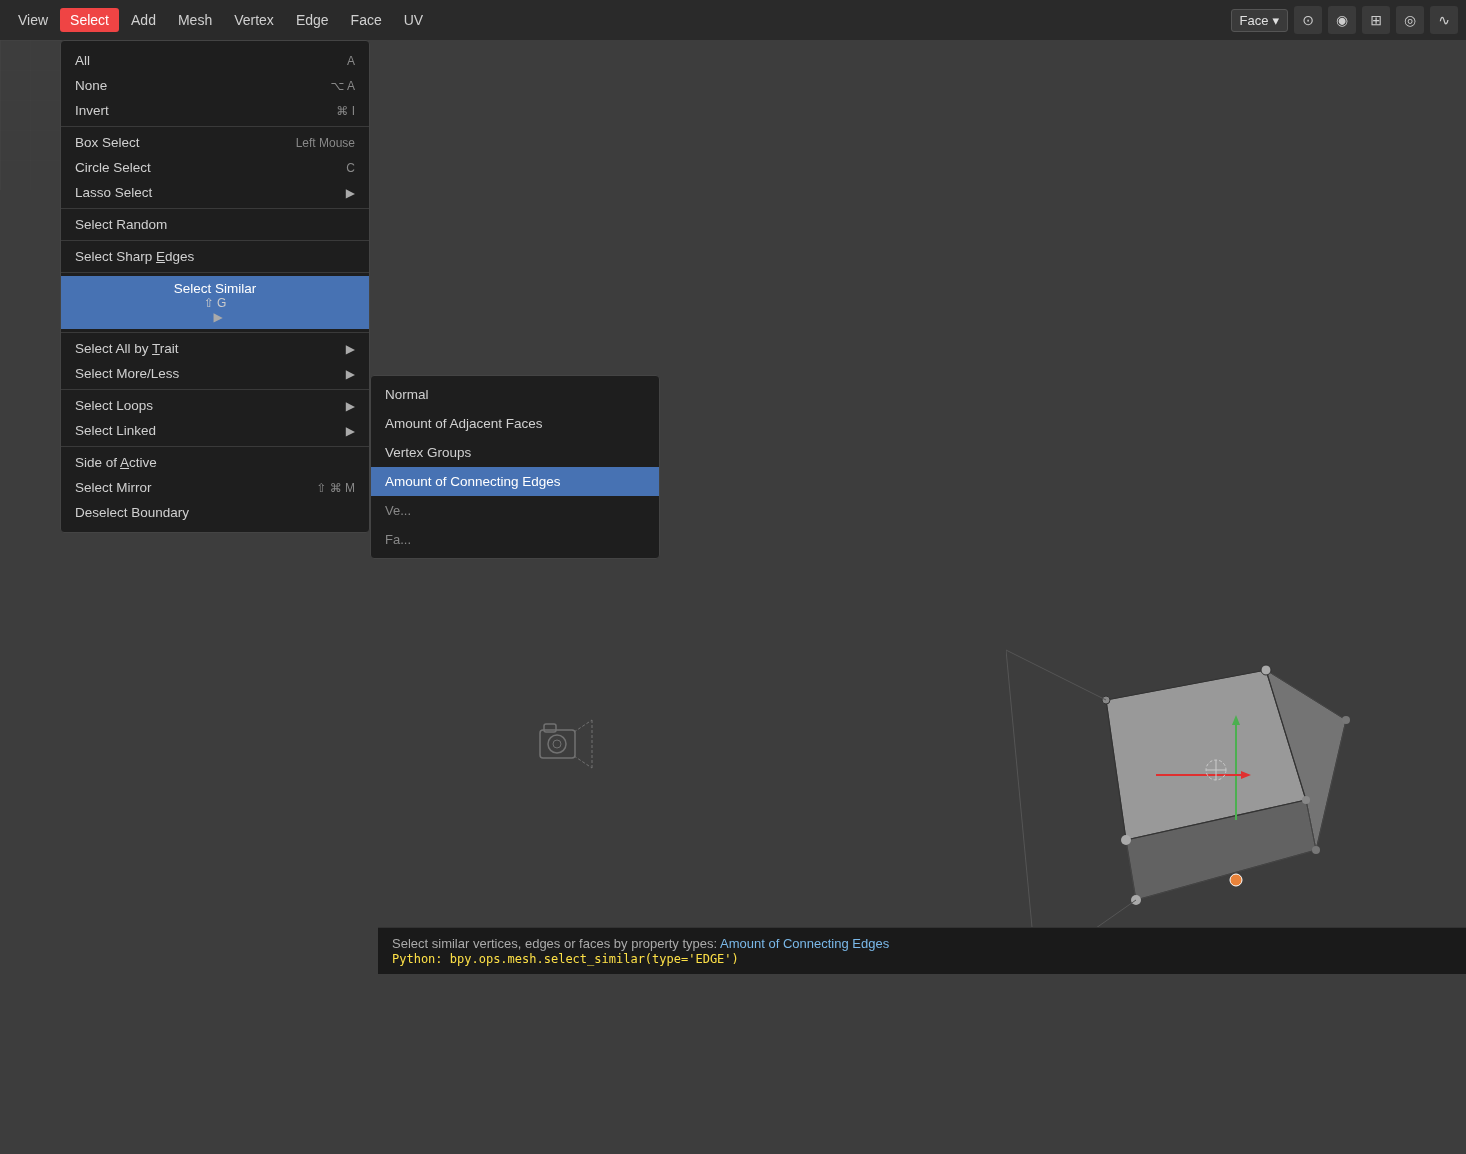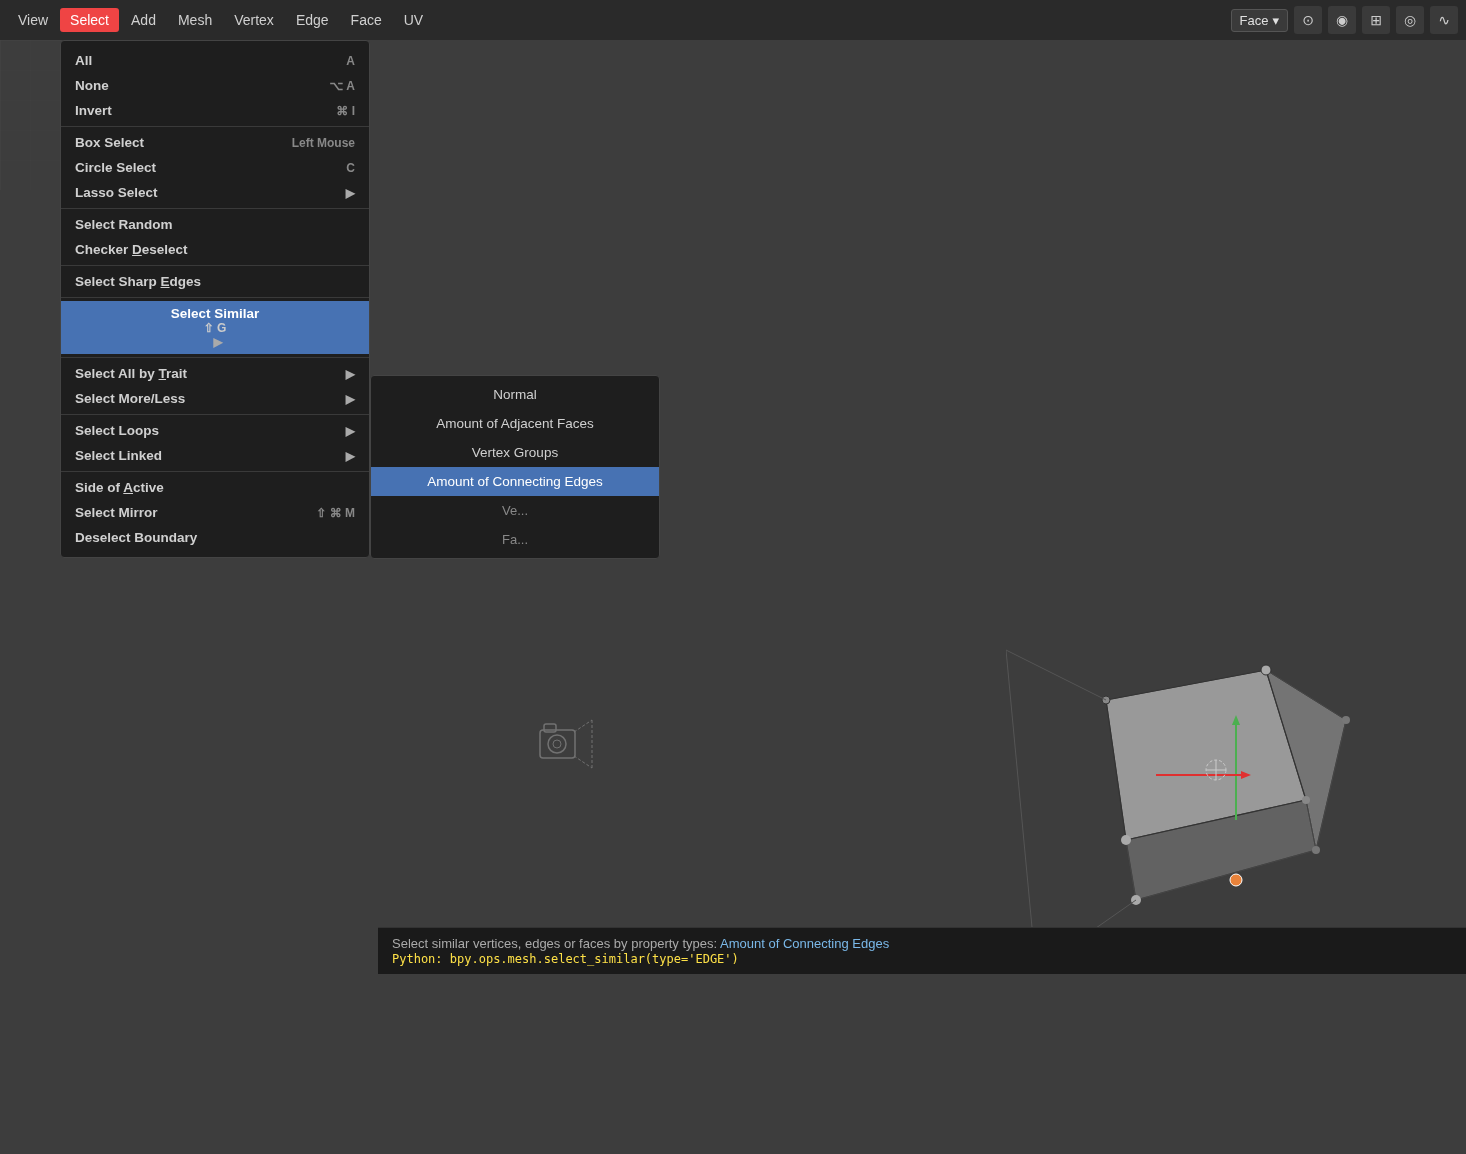--- a/index.html
+++ b/index.html
@@ -89,21 +89,20 @@
       background: #1e1e1e;
       border: 1px solid #444;
       border-radius: 4px;
       z-index: 200;
       padding: 4px 0;
     }
 
     .menu-section {
       border-bottom: 1px solid #3a3a3a;
       padding: 3px 0;
-      font-weight: bold;
     }
     .menu-section:last-child { border-bottom: none; }
 
     .menu-row {
       display: flex;
       align-items: center;
       justify-content: space-between;
       padding: 5px 14px;
       cursor: pointer;
       color: #d0d0d0;
@@ -128,21 +127,20 @@
       padding: 4px 0;
     }
 
     .submenu-row {
       display: flex;
       align-items: center;
       padding: 7px 14px;
       cursor: pointer;
       color: #d0d0d0;
       font-size: 13.5px;
-      justify-content: center;
     }
     .submenu-row.highlighted { background: #4772b3; color: #fff; }
     .submenu-row.partial {
       color: #888;
       font-size: 13px;
     }
 
     
     .tooltip-bar {
       position: absolute;
@@ -309,23 +307,20 @@
     <div class="menu-row">
       <span class="menu-row-label">Lasso Select</span>
       <span class="menu-row-arrow">▶</span>
     </div>
   </div>
 
   <div class="menu-section">
     <div class="menu-row">
       <span class="menu-row-label">Select Random</span>
     </div>
-    <div class="menu-row">
-      <span class="menu-row-label">Checker <span class="u">D</span>eselect</span>
-    </div>
   </div>
 
   <div class="menu-section">
     <div class="menu-row">
       <span class="menu-row-label">Select Sharp <span class="u">E</span>dges</span>
     </div>
   </div>
 
   <div class="menu-section">
     <div class="menu-row highlighted">

